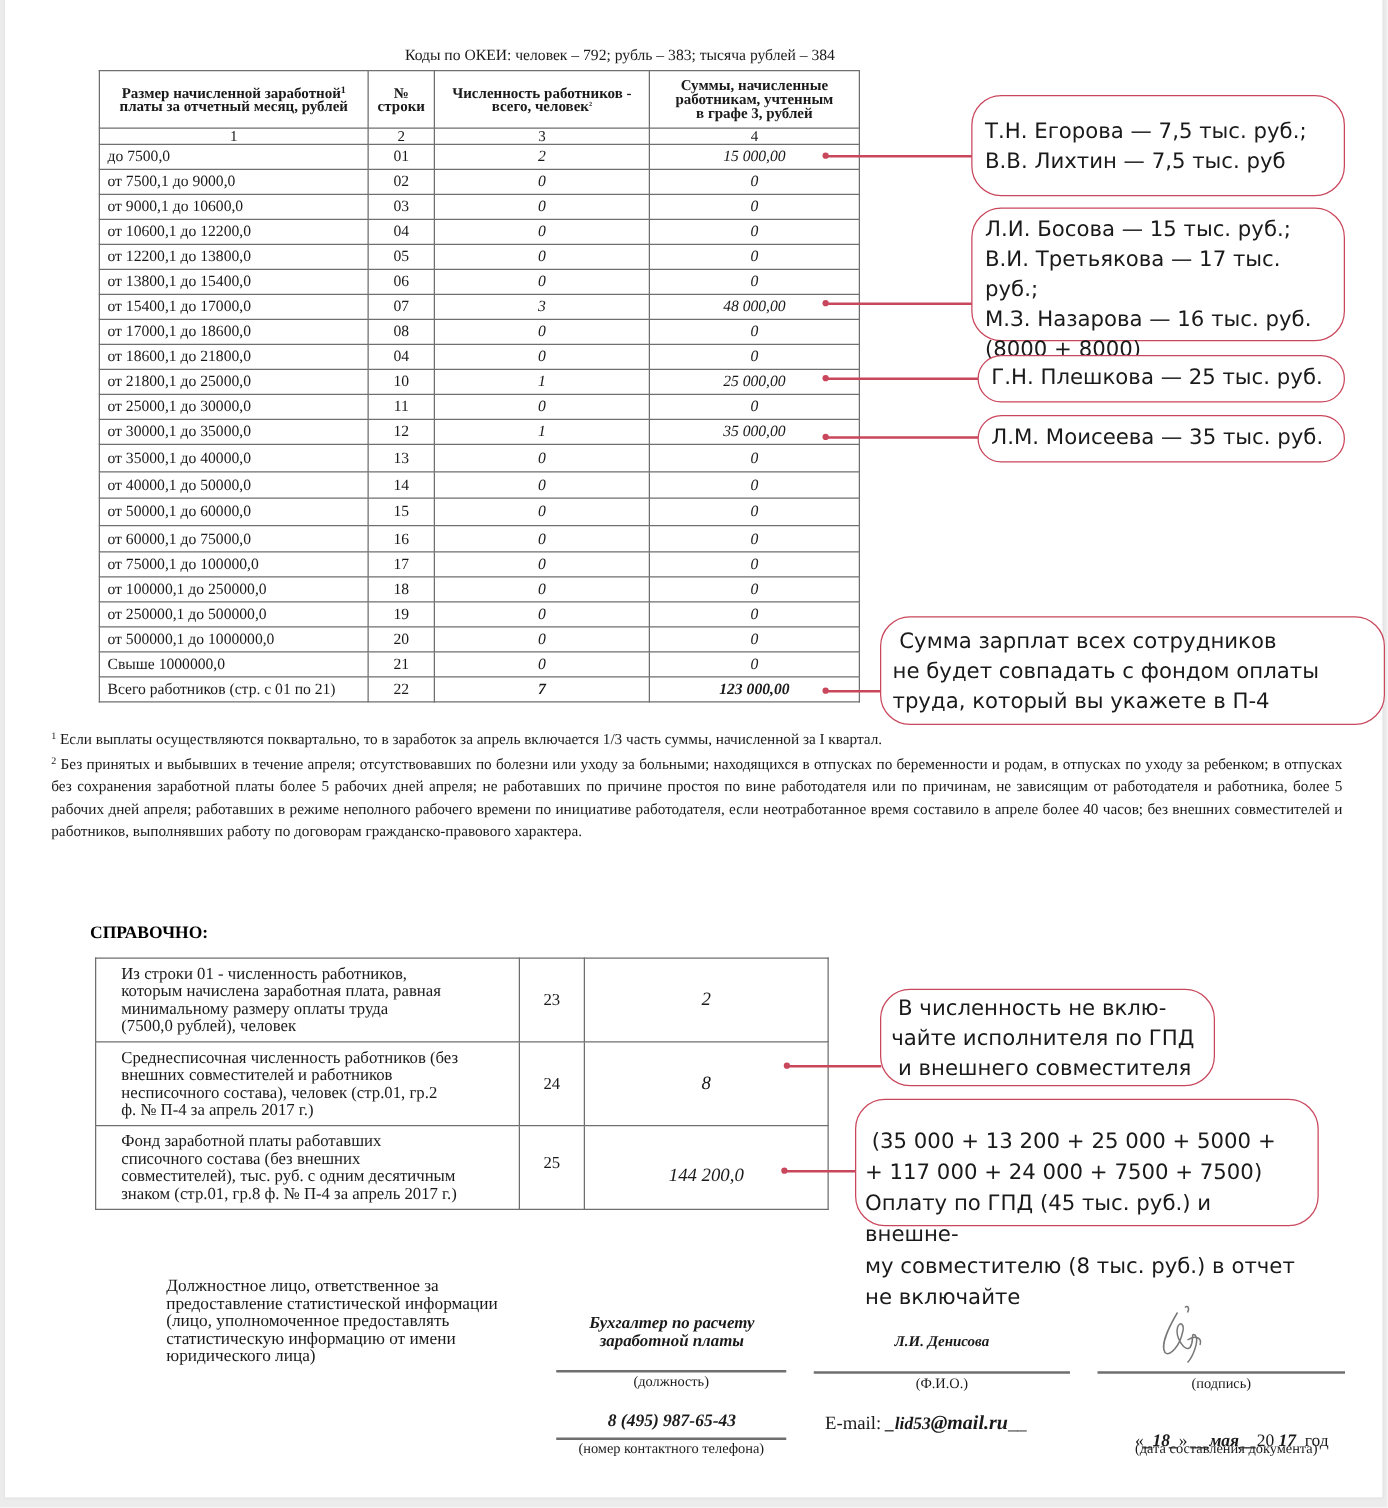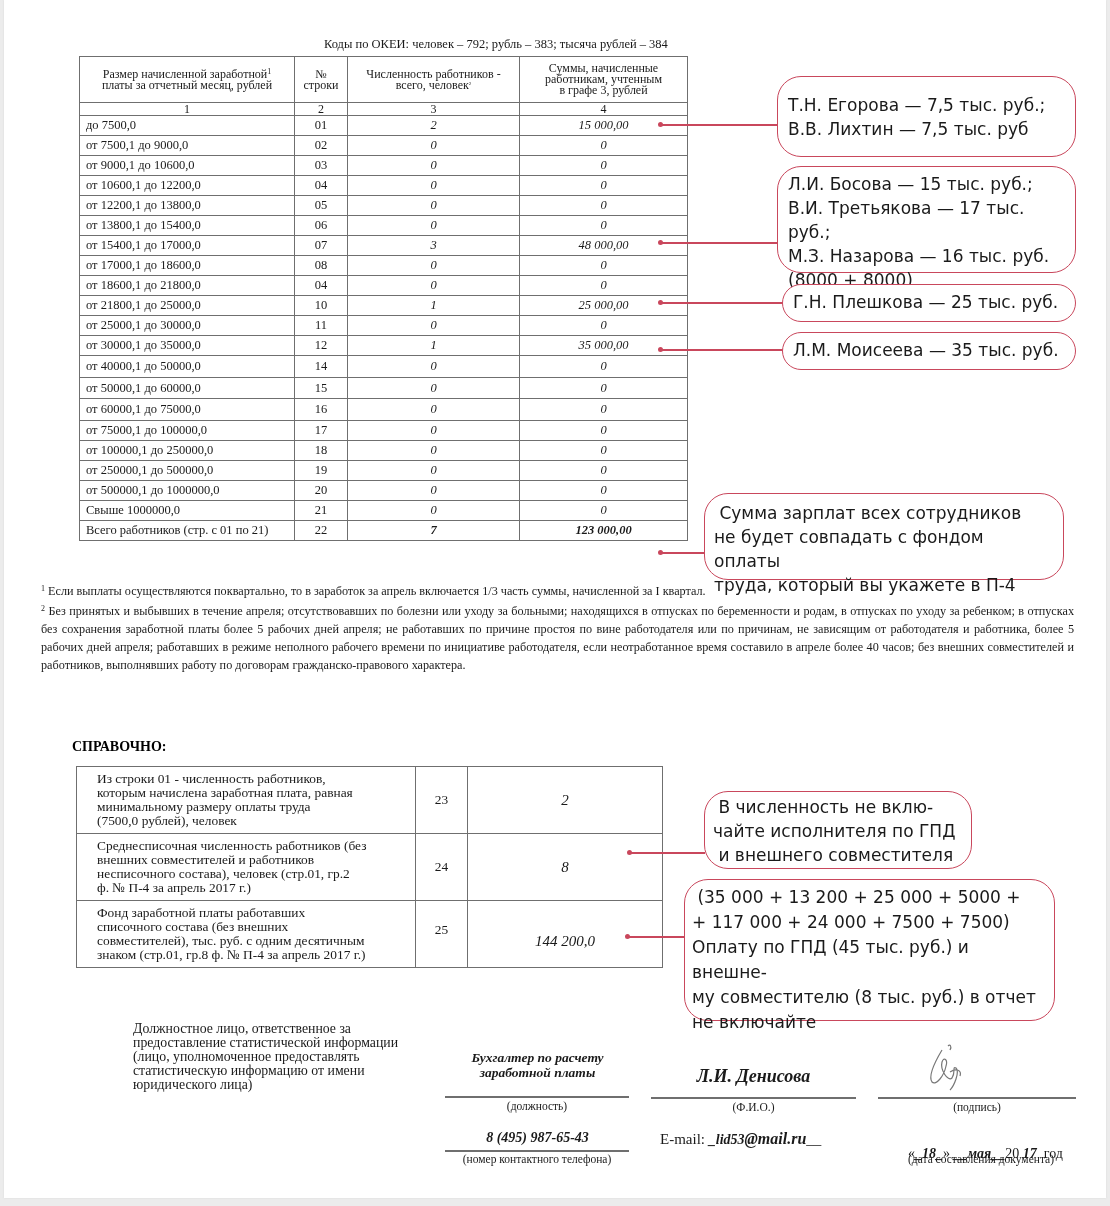--- a/index.html
+++ b/index.html
@@ -5,21 +5,21 @@
   html, body { margin: 0; padding: 0; }
   body { width: 1110px; height: 1206px; background: #ececec; position: relative; overflow: hidden; }
   .page { position: absolute; left: 4px; top: 0; width: 1102px; height: 1198px; background: #fff; box-shadow: 0 0 2px #d8d8d8; }
   .serif { font-family: "Liberation Serif", "DejaVu Serif", serif; color: #1a1a1a; }
   .abs { position: absolute; }
 
   .okei { left: 320px; top: 37px; font-size: 12.5px; }
 
   table.main { position: absolute; left: 75px; top: 56px; border-collapse: collapse; font-family: "Liberation Serif", serif; font-size: 12.5px; color: #1a1a1a; }
   table.main td, table.main th { border: 1px solid #6f6f6f; padding: 0; }
-  table.main th { font-weight: normal; line-height: 11px; vertical-align: middle; height: 45px; font-size: 12px; }
+  table.main th { font-weight: bold; line-height: 11px; vertical-align: middle; height: 45px; font-size: 12px; }
   table.main tr.nums td { height: 12px; line-height: 12px; text-align: center; font-size: 12px; }
   table.main td.c1 { width: 208px; padding-left: 6px; text-align: left; }
   table.main td.c2 { width: 52px; text-align: center; }
   table.main td.c3 { width: 171px; text-align: center; font-style: italic; }
   table.main td.c4 { width: 167px; text-align: center; font-style: italic; }
   table.main tr.row td { height: 19px; line-height: 19px; }
   table.main tr.row.tall td { height: 20.6px; line-height: 20px; }
   table.main tr.total td.c3, table.main tr.total td.c4 { font-weight: bold; }
   sup { font-size: 8px; vertical-align: 4px; line-height: 0; }
 
@@ -143,20 +143,26 @@
           <td class="c3">0</td>
           <td class="c4">0</td>
         </tr>
         <tr class="row">
           <td class="c1">от 30000,1 до 35000,0</td>
           <td class="c2">12</td>
           <td class="c3">1</td>
           <td class="c4">35 000,00</td>
         </tr>
         <tr class="row tall">
+          <td class="c1">от 35000,1 до 40000,0</td>
+          <td class="c2">13</td>
+          <td class="c3">0</td>
+          <td class="c4">0</td>
+        </tr>
+        <tr class="row tall">
           <td class="c1">от 40000,1 до 50000,0</td>
           <td class="c2">14</td>
           <td class="c3">0</td>
           <td class="c4">0</td>
         </tr>
         <tr class="row tall">
           <td class="c1">от 50000,1 до 60000,0</td>
           <td class="c2">15</td>
           <td class="c3">0</td>
           <td class="c4">0</td>
@@ -229,21 +235,21 @@
   </div>
 
   <div class="dot" style="left:654px;top:347px"></div>
   <div class="connector" style="left:658px;top:349px;width:121px"></div>
   <div class="callout" style="left:778px;top:332px;width:294px;height:38px;padding-top:5px">
     <div>Л.М. Моисеева — 35 тыс. руб.</div>
   </div>
 
   <div class="dot" style="left:654px;top:550px"></div>
   <div class="connector" style="left:658px;top:552px;width:43px"></div>
-  <div class="callout" style="left:700px;top:493px;width:360px;height:87px;padding-top:7px;padding-left:9px">
+  <div class="callout" style="left:700px;top:493px;width:404px;height:87px;padding-top:7px;padding-left:9px">
     <div style="white-space:pre"> Сумма зарплат всех сотрудников</div>
     <div>не будет совпадать с фондом оплаты</div>
     <div>труда, который вы укажете в П-4</div>
   </div>
 
   <div class="footnote" style="top:582px">
     <sup>1</sup><span> Если выплаты осуществляются поквартально, то в заработок за апрель включается 1/3 часть суммы, начисленной за I квартал.</span>
   </div>
   <div class="footnote" style="top:602px">
     <sup>2</sup><span> Без принятых и выбывших в течение апреля; отсутствовавших по болезни или уходу за больными; находящихся в отпусках по беременности и родам, в отпусках по уходу за ребенком; в отпусках без сохранения заработной платы более 5 рабочих дней апреля; не работавших по причине простоя по вине работодателя или по причинам, не зависящим от работодателя и работника, более 5 рабочих дней апреля; работавших в режиме неполного рабочего времени по инициативе работодателя, если неотработанное время составило в апреле более 40 часов; без внешних совместителей и работников, выполнявших работу по договорам гражданско-правового характера.</span>
@@ -288,21 +294,21 @@
   <div class="dot" style="left:623px;top:850px"></div>
   <div class="connector" style="left:627px;top:852px;width:74px"></div>
   <div class="callout" style="left:700px;top:791px;width:268px;height:78px;padding-top:3px;padding-left:8px;line-height:24px">
     <div style="white-space:pre"> В численность не вклю-</div>
     <div>чайте исполнителя по ГПД</div>
     <div style="white-space:pre"> и внешнего совместителя</div>
   </div>
 
   <div class="dot" style="left:621px;top:934px"></div>
   <div class="connector" style="left:625px;top:936px;width:56px"></div>
-  <div class="callout" style="left:680px;top:879px;width:371px;height:142px;padding-top:5px;padding-left:7px;line-height:25px">
+  <div class="callout" style="left:680px;top:879px;width:371px;height:102px;padding-top:21px;padding-left:7px;line-height:25px">
     <div style="white-space:pre"> (35 000 + 13 200 + 25 000 + 5000 +</div>
     <div>+ 117 000 + 24 000 + 7500 + 7500)</div>
     <div>Оплату по ГПД (45 тыс. руб.) и внешне-</div>
     <div>му совместителю (8 тыс. руб.) в отчет</div>
     <div>не включайте</div>
   </div>
 
   <div class="sig-block">
     <div class="abs" style="left:129px;top:1022px;font-size:13.8px;line-height:14px">
       <div>Должностное лицо, ответственное за</div>
@@ -312,21 +318,21 @@
       <div>юридического лица)</div>
     </div>
 
     <div class="abs bi" style="left:441px;top:1050px;width:185px;text-align:center;font-size:13.5px;line-height:15px">
       <div>Бухгалтер по расчету</div>
       <div>заработной платы</div>
     </div>
     <div class="sig-line" style="left:441px;top:1096px;width:184px"></div>
     <div class="sig-caption" style="left:441px;top:1100px;width:184px">(должность)</div>
 
-    <div class="abs bi" style="left:647px;top:1066px;width:205px;text-align:center;font-size:18px">Л.И. Денисова</div>
+    <div class="abs bi" style="left:647px;top:1066px;width:205px;text-align:center;font-size:12px">Л.И. Денисова</div>
     <div class="sig-line" style="left:647px;top:1097px;width:205px"></div>
     <div class="sig-caption" style="left:647px;top:1101px;width:205px">(Ф.И.О.)</div>
 
     <svg class="abs" style="left:918px;top:1042px" width="50" height="52" viewBox="0 0 50 52">
       <path d="M20 8 C14 18 6 34 10 40 C14 44 22 34 24 24 C26 18 22 14 20 20 C18 28 26 40 30 36 C34 30 30 24 34 26 C38 30 32 44 28 48 M28 30 C34 26 40 28 38 34 M26 4 C28 2 30 4 28 8" stroke="#777" stroke-width="1.2" fill="none"></path>
     </svg>
     <div class="sig-line" style="left:874px;top:1097px;width:198px"></div>
     <div class="sig-caption" style="left:874px;top:1101px;width:198px">(подпись)</div>
 
     <div class="abs bi" style="left:441px;top:1130px;width:185px;text-align:center;font-size:14px">8 (495) 987-65-43</div>

